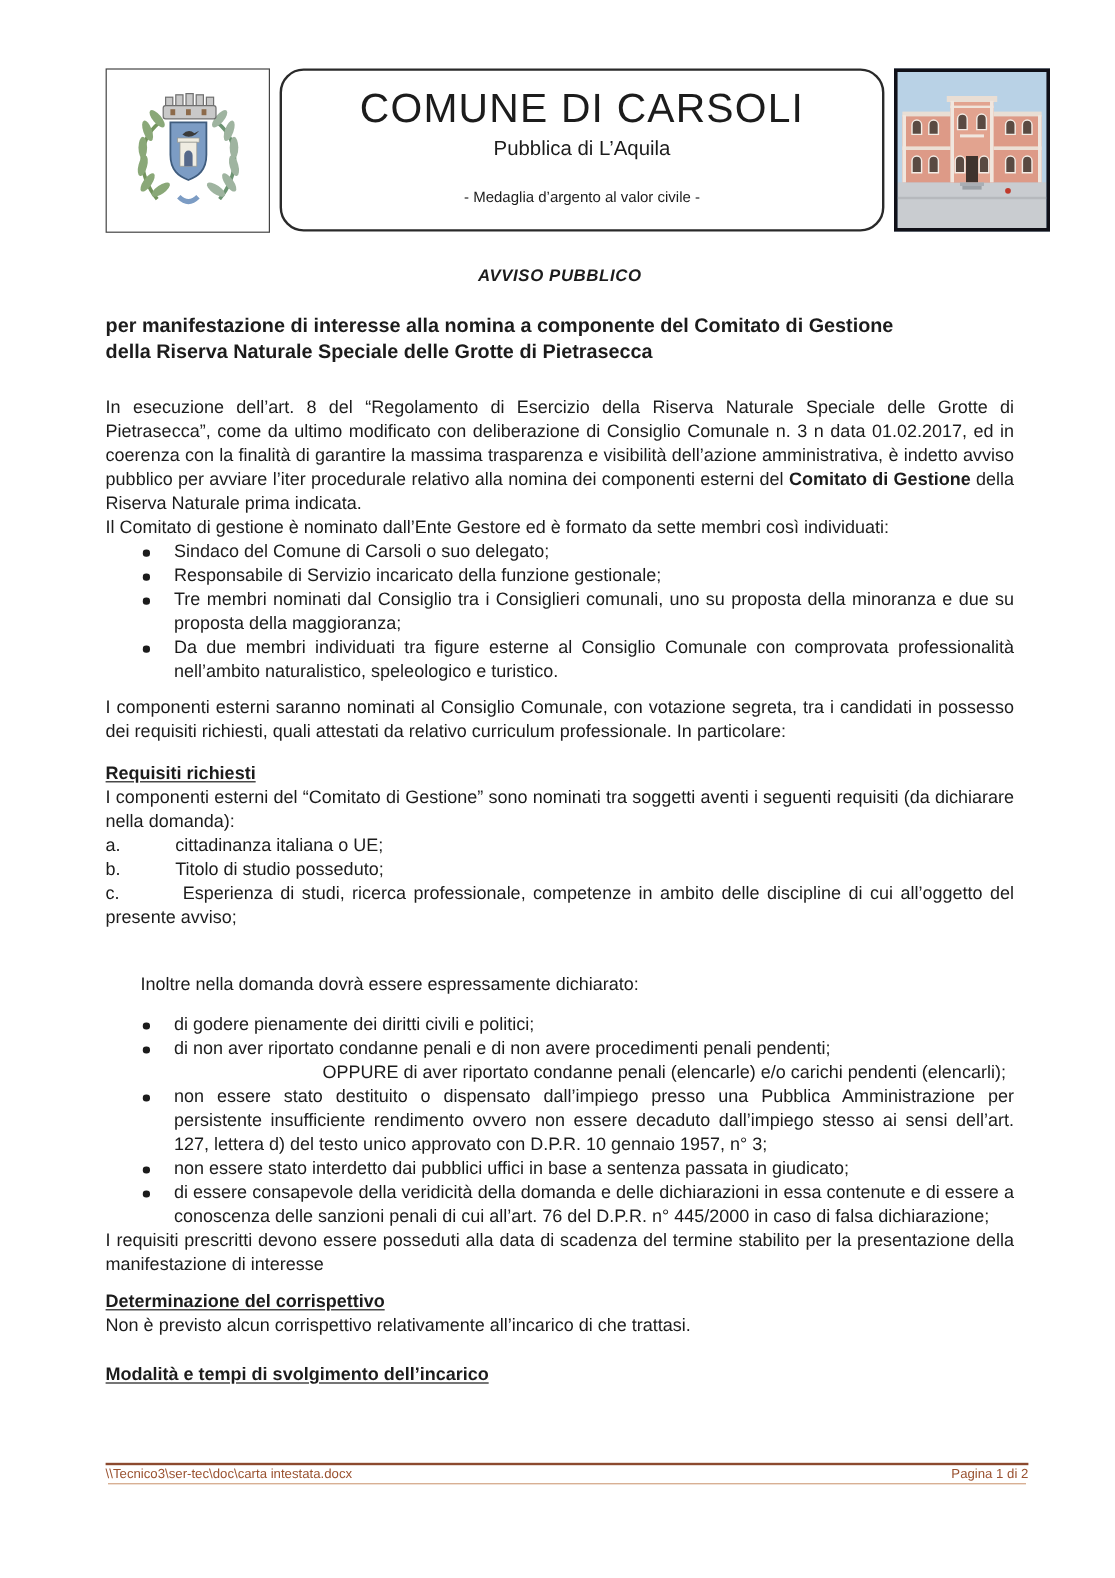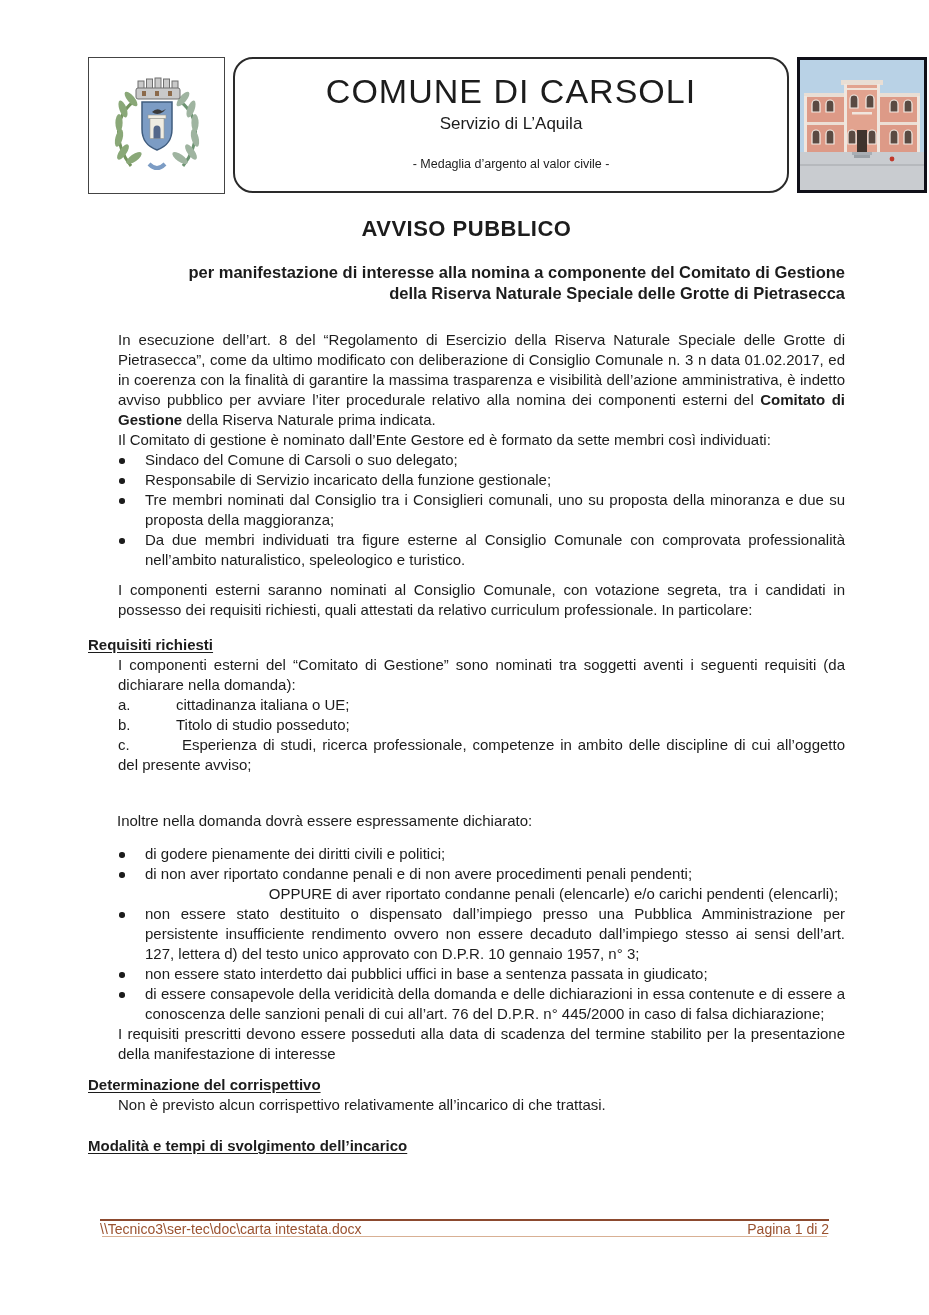--- a/index.html
+++ b/index.html
@@ -11,55 +11,55 @@
     padding:57px 84px 0 88px;
     font-size:15px; line-height:20px;
   }
   
   .letterhead { display:flex; align-items:flex-start; height:140px; }
   .crest-box {
     width:137px; height:137px; border:1.5px solid #444; background:#fff;
     display:flex; align-items:center; justify-content:center; flex:none;
   }
   .title-box {
-    width:556px; height:136px; margin-left:8px; flex:none;
+    width:504px; height:136px; margin-left:8px; flex:none;
     border:2px solid #2a2a2a; border-radius:20px;
     text-align:center; padding-top:13px;
   }
   .comune-title { font-size:34px; line-height:38px; letter-spacing:1px; font-weight:400; }
   .province { font-size:17px; line-height:20px; margin-top:4px; }
   .motto { font-size:12.5px; line-height:15px; margin-top:23px; }
   .photo-box {
     width:130px; height:136px; margin-left:8px; margin-right:-32px; flex:none;
     border:3px solid #101018; background:#b9d2e6; overflow:hidden;
   }
   
-  .h1 { margin-top:19px; text-align:center; font-weight:bold; font-size:22px; line-height:26px; letter-spacing:0.5px; }
-  .subhead { margin-top:20px; text-align:right; font-weight:bold; font-size:16.5px; line-height:21px; }
+  .h1 { margin-top:19px; text-align:center; font-weight:bold; font-size:14px; line-height:26px; letter-spacing:0.5px;font-style:italic; }
+  .subhead { margin-top:20px; text-align:left; font-weight:bold; font-size:16.5px; line-height:21px; }
   .h2 { margin-top:17px; text-align:center; font-weight:bold; font-size:19px; line-height:24px; letter-spacing:0.3px; }
   .section-h { font-weight:bold; text-decoration:underline; text-underline-offset:2px; }
   
-  .para { text-align:justify;margin-left:30px; }
+  .para { text-align:justify; }
   .p-intro { margin-top:26px; }
   .mt-sec { margin-top:13px; }
   ul.dotlist { list-style:none; }
   ul.dotlist li { position:relative; padding-left:57px; text-align:justify; }
   ul.dotlist li::before {
     content:""; position:absolute; left:31px; top:8px;
     width:5.5px; height:5.5px; border-radius:50%; background:#1c1c1c;
   }
   .subline { padding-left:117px; text-align:center; }
   .lettered .lbl { display:inline-block; width:58px; }
   .indented { padding-left:29px; }
   
   .footer {
-    position:absolute; left:88px; right:100px; top:1219px;
+    position:absolute; left:88px; right:72px; top:1219px;
     border-top:2px solid #8c4a2f; box-shadow:0 3px 0 -2px #d8b094;
     display:flex; justify-content:space-between;
-    font-size:14px; line-height:14px; padding-top:1px;margin-left:12px;
+    font-size:11px; line-height:14px; padding-top:1px;
   }
   .footer span { color:#9a5230; }
   b { font-weight:bold; }
 </style>
 </head>
 <body>
 
 <div class="page">
 
   <div class="letterhead">
@@ -106,21 +106,21 @@
         <rect x="51" y="49" width="18" height="3.5" fill="#efece2" stroke="#9a9a92" stroke-width="0.6"></rect>
         <rect x="53" y="52.5" width="14" height="20" fill="#efece2" stroke="#9a9a92" stroke-width="0.6"></rect>
         <path d="M56.5 72.5 v-9 a3.5 4 0 0 1 7 0 v9 Z" fill="#55688a"></path>
 
         <path d="M55 46 q5 -5 10 -1 l4 -2 l-3 3 q-6 4 -11 0 Z" fill="#3a3a3a"></path>
       </svg>
     </div>
 
     <div class="title-box">
       <div class="comune-title">COMUNE DI CARSOLI</div>
-      <div class="province">Servizio di L’Aquila</div>
+      <div class="province">Pubblica di L’Aquila</div>
       <div class="motto">- Medaglia d’argento al valor civile -</div>
     </div>
 
     <div class="photo-box">
       <svg width="124" height="130" viewBox="0 0 124 130">
         <rect x="0" y="0" width="124" height="92" fill="#b9d2e6"></rect>
         <rect x="0" y="92" width="124" height="38" fill="#c9ccd0"></rect>
         <rect x="0" y="104" width="124" height="2" fill="#b6b9bd"></rect>
 
         <rect x="4" y="36" width="116" height="56" fill="#dd9a87"></rect>

